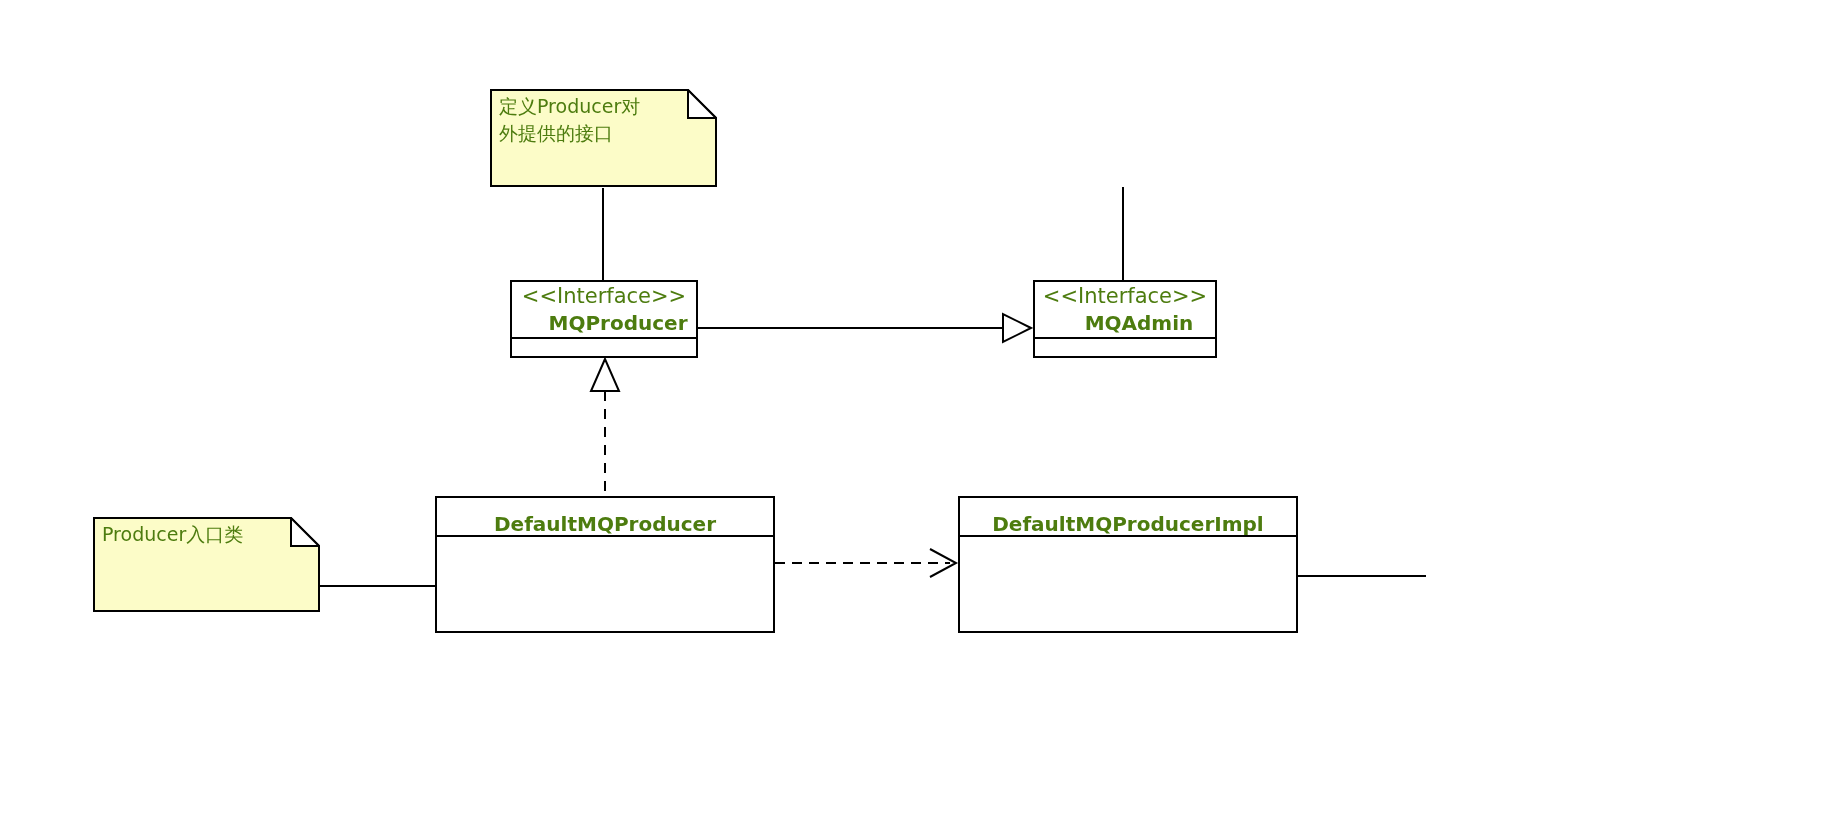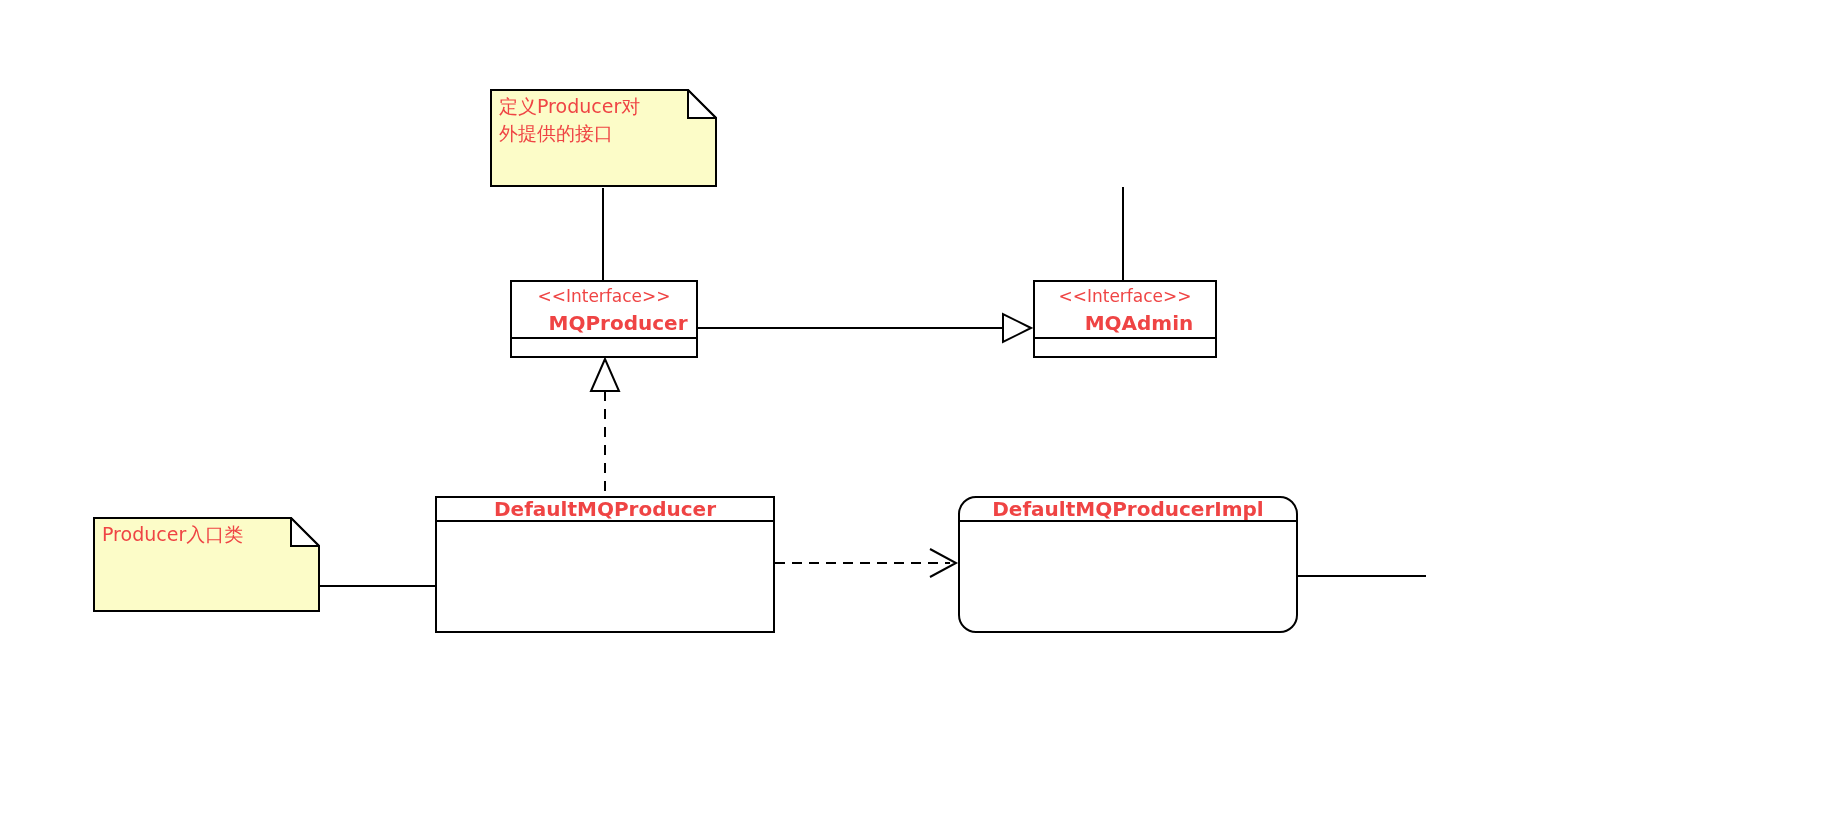--- a/index.html
+++ b/index.html
@@ -2,21 +2,21 @@
 <html><head>
 <meta charset="utf-8">
 <style>
   html, body { margin: 0; padding: 0; background: #ffffff; }
   .canvas {
     position: relative;
     width: 1834px;
     height: 824px;
     background: #ffffff;
     font-family: "DejaVu Sans", "Liberation Sans", sans-serif;
-    color: #ef4444;
+    color: #4d7c0f;
     overflow: hidden;
   }
   .connectors {
     position: absolute;
     left: 0; top: 0;
     width: 1834px; height: 824px;
     pointer-events: none;
   }
   .uml-class {
     position: absolute;
@@ -24,35 +24,36 @@
     border: 2px solid #000;
     box-sizing: border-box;
   }
   .iface-header {
     border-bottom: 2px solid #000;
     text-align: center;
     padding-top: 1px;
     height: 54px;
   }
   .stereotype {
-    font-size: 17px;
+    font-size: 21px;
     line-height: 27px;
     white-space: nowrap;
   }
   .iface-name {
     font-size: 20px;
     font-weight: bold;
     line-height: 26px;
     white-space: nowrap;
     margin-left: 28px;
   }
   .class-header {
     border-bottom: 2px solid #000;
     text-align: center;
     height: 22px;
+    margin-top: 15px;
   }
   .class-name {
     font-size: 20px;
     font-weight: bold;
     line-height: 22px;
     white-space: nowrap;
   }
   .compartment { flex: 1; }
   .note {
     position: absolute;
@@ -119,21 +120,21 @@
     <div class="compartment"></div>
   </div>
 
   <div class="uml-class" style="left:435px; top:496px; width:340px; height:137px;">
     <div class="class-header">
       <div class="class-name">DefaultMQProducer</div>
     </div>
     <div class="compartment"></div>
   </div>
 
-  <div class="uml-class" style="left:958px; top:496px; width:340px; height:137px;border-radius:18px;">
+  <div class="uml-class" style="left:958px; top:496px; width:340px; height:137px;">
     <div class="class-header">
       <div class="class-name">DefaultMQProducerImpl</div>
     </div>
     <div class="compartment"></div>
   </div>
 
   <div class="note" style="left:93px; top:517px; width:247px; height:96px;">
     <svg width="227" height="96" viewBox="0 0 227 96">
       <polygon points="1,1 198,1 226,29 226,94 1,94" fill="#FCFCC8" stroke="#000" stroke-width="2"></polygon>
       <polygon points="198,1 198,29 226,29" fill="#FFFFFF" stroke="#000" stroke-width="2"></polygon>

